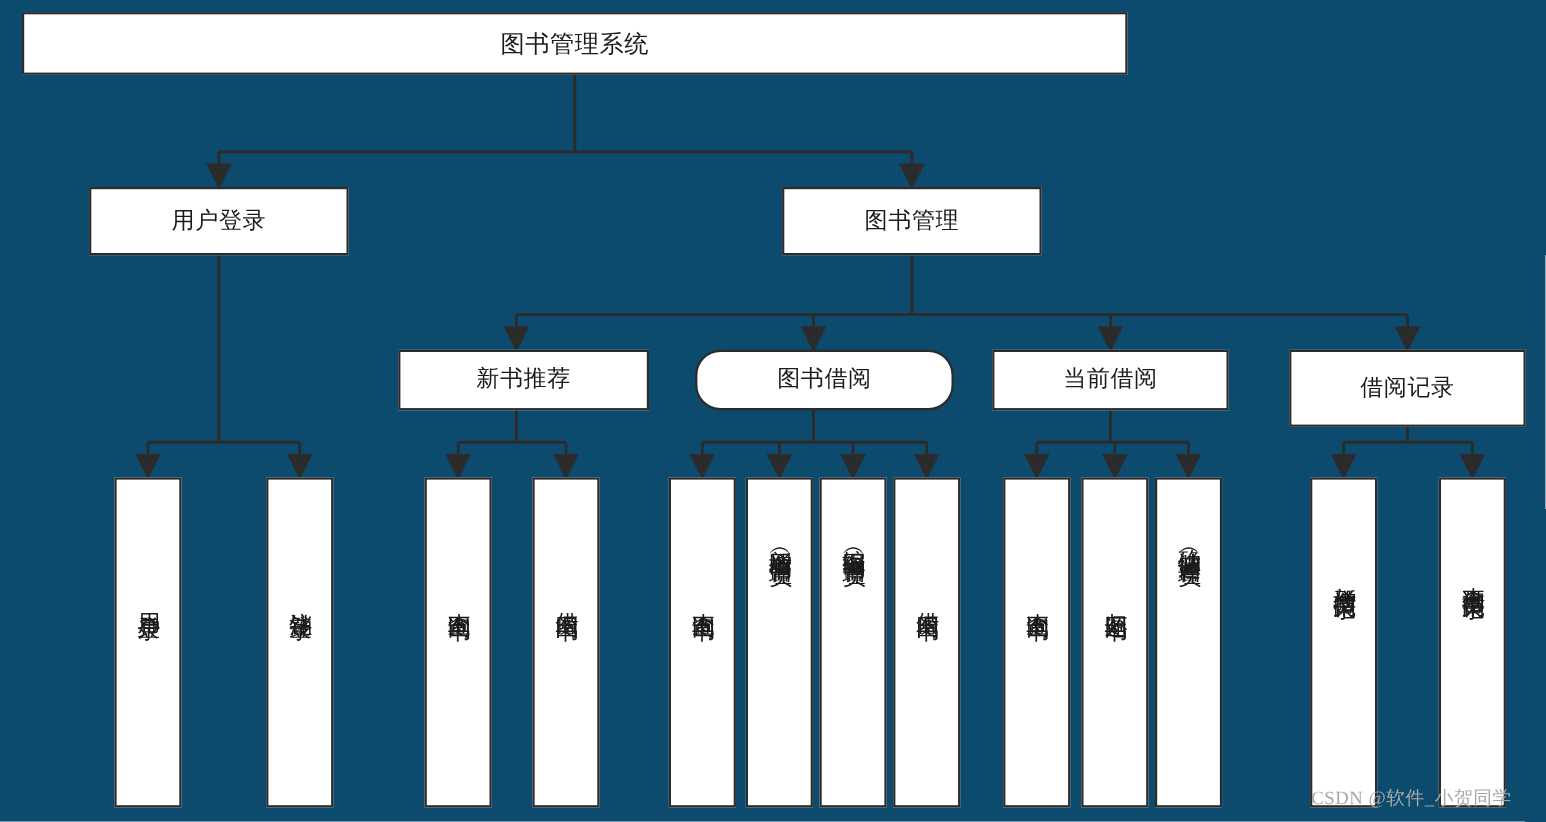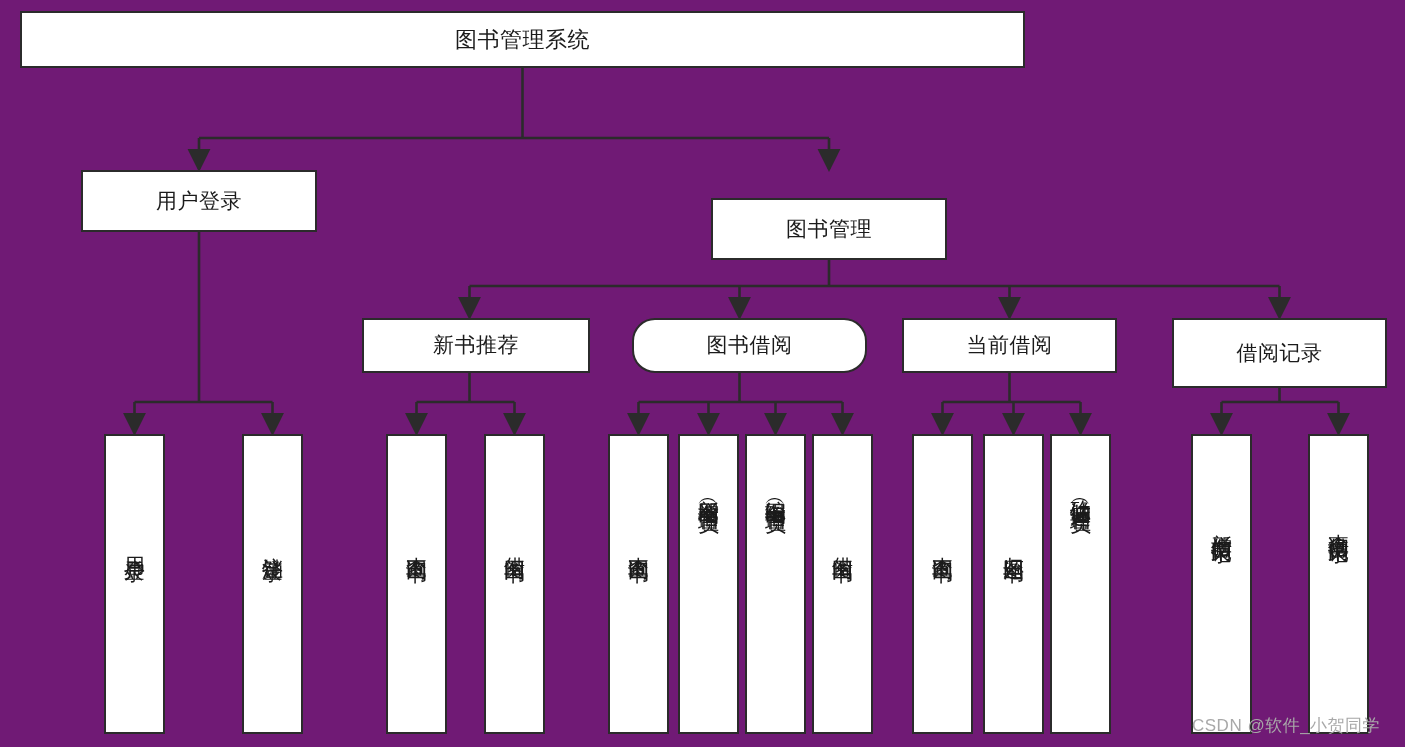--- a/index.html
+++ b/index.html
@@ -7,21 +7,21 @@
     padding: 0;
     background: #ffffff;
   }
   body {
     font-family: "Liberation Sans", "DejaVu Sans", sans-serif;
   }
   #canvas {
     position: relative;
     width: 1405px;
     height: 747px;
-    background: #701a75;
+    background: #0c4a6e;
     overflow: hidden;
   }
   #edges {
     position: absolute;
     left: 0;
     top: 0;
     width: 1405px;
     height: 747px;
     pointer-events: none;
   }
@@ -112,21 +112,21 @@
       </g>
   </svg>
 
   <div id="nodes-layer">
       <div class="node root" style="left: 20px; top: 11px; width: 1005px; height: 57px;">
         <span class="label">图书管理系统</span>
       </div>
       <div class="node" style="left: 81px; top: 170px; width: 236px; height: 62px;">
         <span class="label">用户登录</span>
       </div>
-      <div class="node" style="left: 711px; top: 170px; width: 236px; height: 62px; margin-top: 28px;">
+      <div class="node" style="left: 711px; top: 170px; width: 236px; height: 62px;">
         <span class="label">图书管理</span>
       </div>
       <div class="node" style="left: 362px; top: 318px; width: 228px; height: 55px;">
         <span class="label">新书推荐</span>
       </div>
       <div class="node" style="left: 632px; top: 318px; width: 235px; height: 55px; border-radius: 23px;">
         <span class="label">图书借阅</span>
       </div>
       <div class="node" style="left: 902px; top: 318px; width: 215px; height: 55px; align-items: center;">
         <span class="label">当前借阅</span>
@@ -168,15 +168,15 @@
         <span class="label">确认归还（管理员）</span>
       </div>
       <div class="node vertical" style="left: 1191px; top: 434px; width: 61px; height: 300px; padding-top: 81px;">
         <span class="label">新增借阅记录</span>
       </div>
       <div class="node vertical" style="left: 1308px; top: 434px; width: 61px; height: 300px; padding-top: 81px;">
         <span class="label">查询借阅记录</span>
       </div>
     </div>
 
-  <div class="watermark" style="left: 1192px; top: 714px;">CSDN @软件_小贺同学</div>
+  <div class="watermark" style="left: 1192px; top: 714px; font-family: Liberation Serif, serif;">CSDN @软件_小贺同学</div>
 
 </div>
 
 </body></html>

